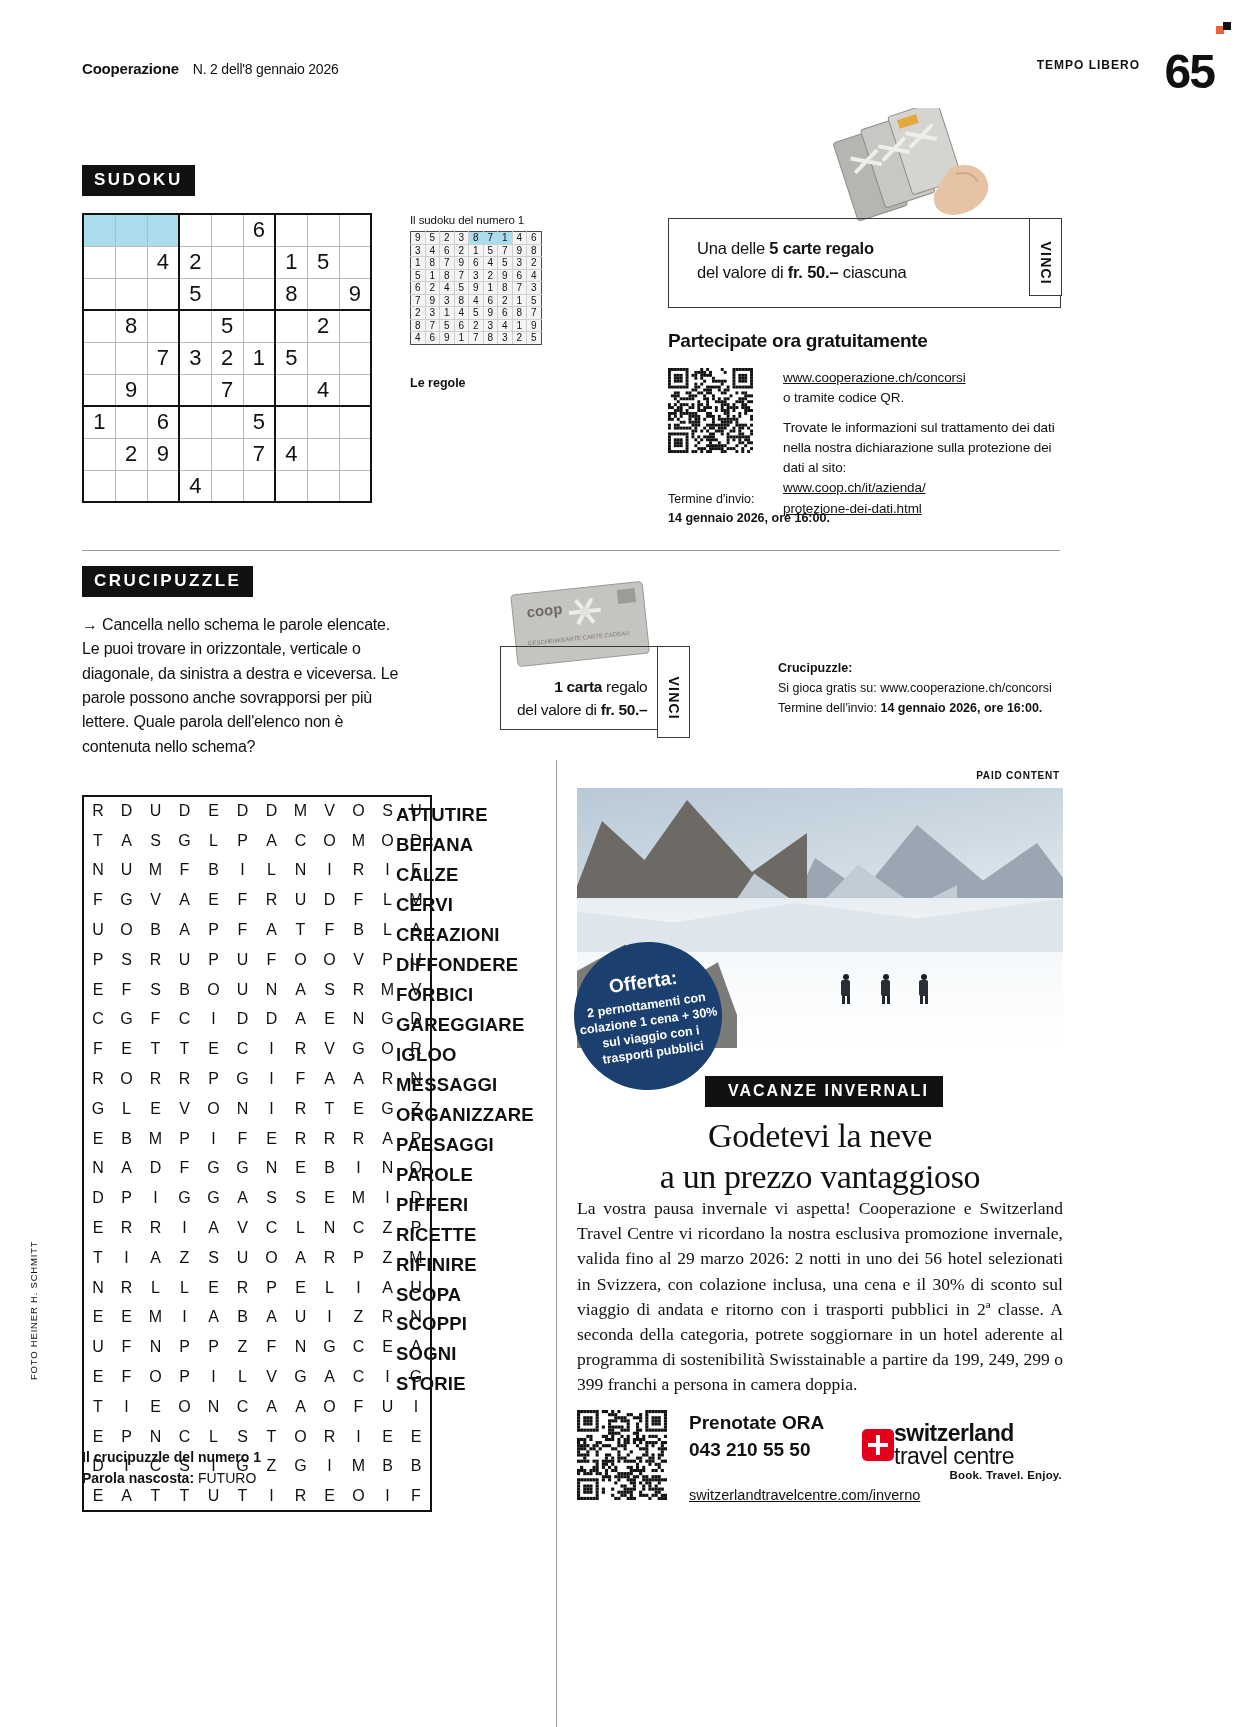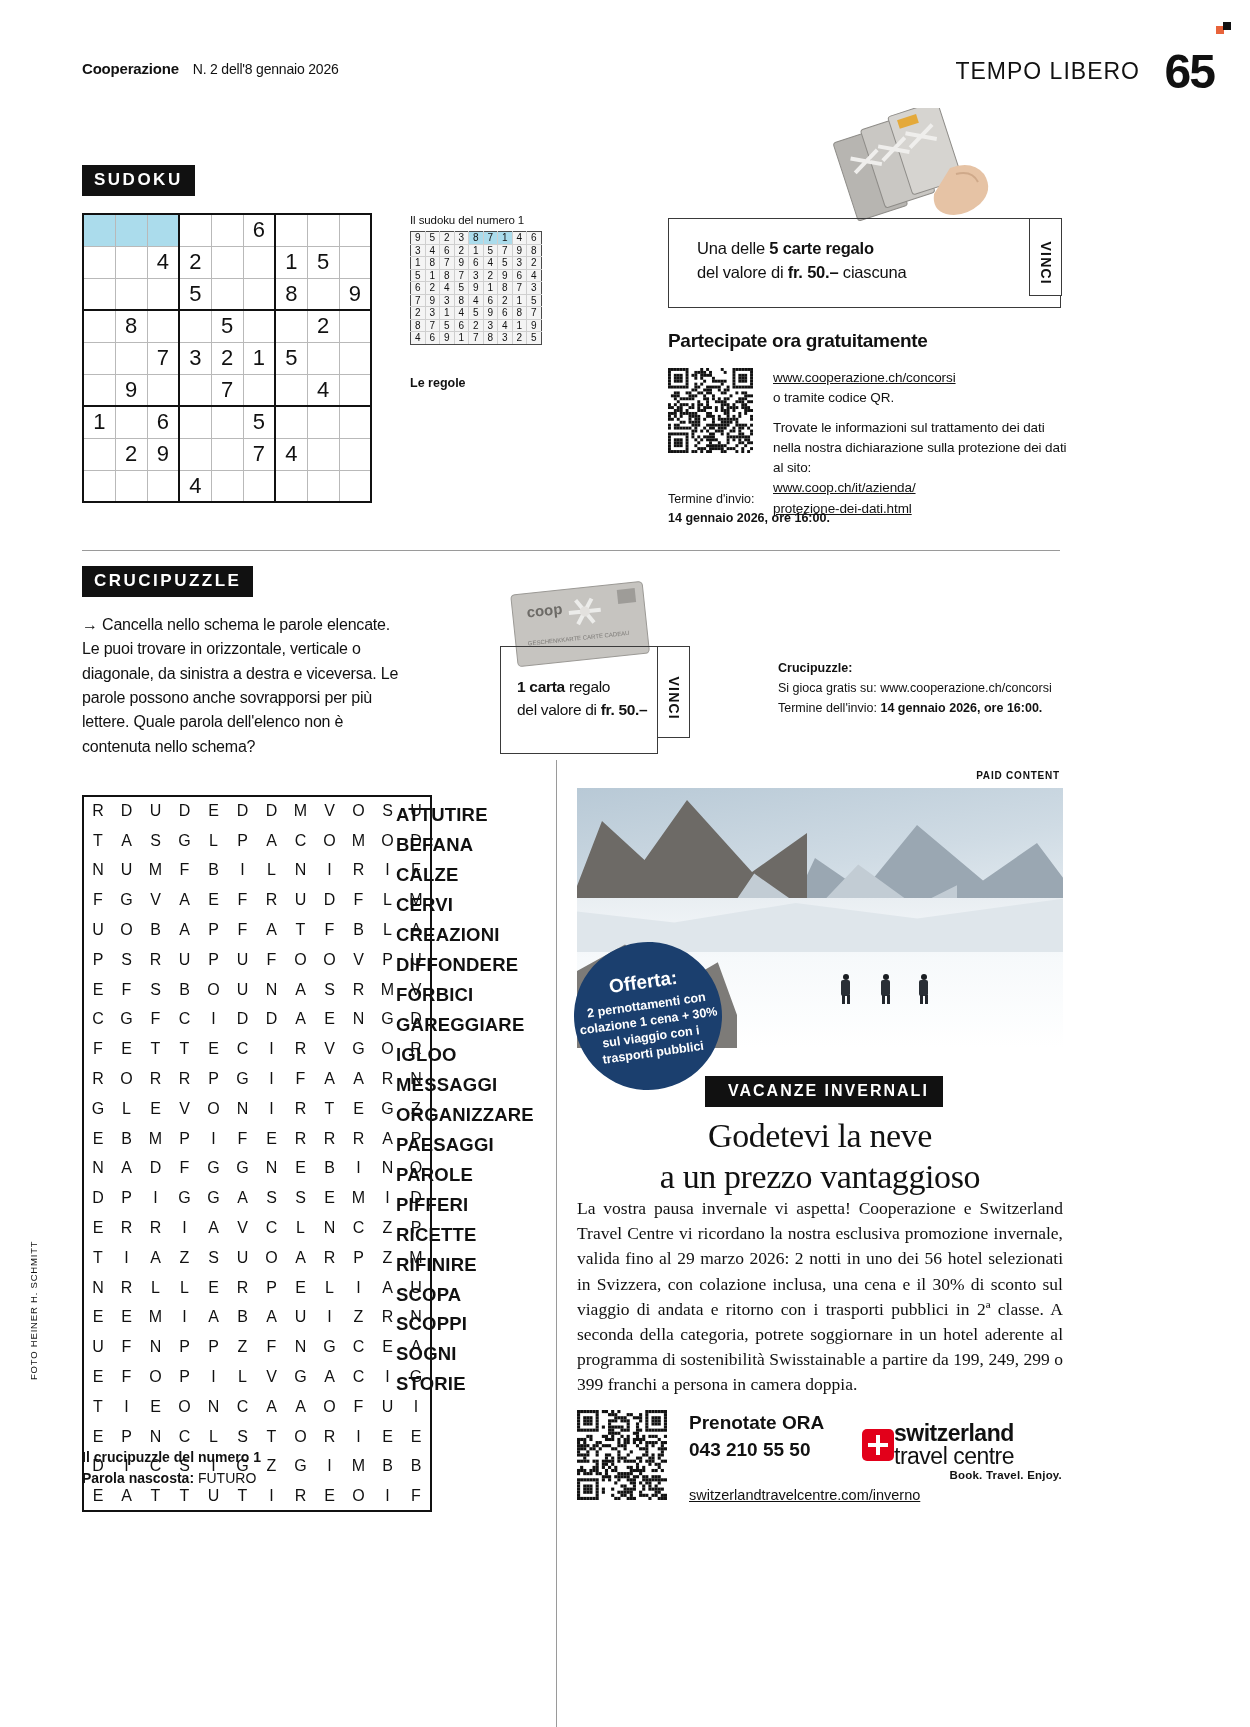--- a/index.html
+++ b/index.html
@@ -10,21 +10,21 @@
     color:#111;
     position:relative;
     overflow:hidden;
   }
   .page { position:relative; width:1250px; height:1727px; }
 
   
   .masthead { position:absolute; left:82px; top:60px; display:flex; align-items:baseline; gap:14px; }
   .masthead .brand { font-weight:bold; font-size:15px; letter-spacing:-0.2px; }
   .masthead .issue { font-size:14px; letter-spacing:-0.2px; }
-  .rubric { position:absolute; right:110px; top:58px; font-weight:normal; font-size:23px; letter-spacing:1px; }
+  .rubric { position:absolute; right:110px; top:58px; font-weight:bold; font-size:12px; letter-spacing:1px; }
   .pagenum { position:absolute; right:36px; top:44px; font-weight:bold; font-size:48px; letter-spacing:-2px; }
   .corner-mark { position:absolute; right:18px; top:22px; width:16px; height:16px; }
   .corner-mark span { position:absolute; display:block; }
   .cm1 { left:0; top:4px; width:8px; height:8px; background:#e8633a; }
   .cm2 { left:7px; top:0px; width:8px; height:8px; background:#111; }
 
   
   .tag { display:inline-block; background:#111; color:#fff; font-weight:bold;
          font-size:17px; letter-spacing:2.5px; padding:5px 12px 6px 12px; }
 
@@ -65,36 +65,36 @@
   .prize1 .txt { position:absolute; left:28px; top:18px; font-size:16.5px; line-height:1.45; letter-spacing:-0.2px; }
   .prize1 .txt b { font-weight:bold; }
   .vinci1 { position:absolute; left:1029px; top:218px; width:33px; height:78px; border:1.5px solid #3a3a3a; background:#fff; }
   .vinci1 span { display:block; transform:rotate(90deg); transform-origin:center;
                  font-weight:bold; font-size:14px; letter-spacing:1.2px; margin-top:30px; }
   .giftcards { position:absolute; left:830px; top:108px; width:180px; height:130px; }
 
   
   .participate { position:absolute; left:668px; top:330px; width:400px; }
   .participate h3 { font-size:19px; letter-spacing:-0.3px; margin-bottom:16px; }
-  .qr-row { display:flex; gap:20px; }
+  .qr-row { display:flex; gap:30px; }
   .qr { width:85px; height:85px; flex:0 0 85px; }
   .qr-text { font-size:13.5px; line-height:1.5; letter-spacing:-0.1px; }
   .qr-text a, .qr-text .u { text-decoration:underline; color:#111; }
   .qr-text p { margin-bottom:9px; }
   .termine { position:absolute; left:668px; top:490px; font-size:12.5px; line-height:1.5; }
   .termine b { font-weight:bold; }
 
   
   .divider { position:absolute; left:82px; top:550px; width:978px; height:1px; background:#9a9a9a; }
 
   
   .cp-wrap { position:absolute; left:82px; top:566px; }
   .cp-intro { position:absolute; left:82px; top:613px; width:320px; font-size:16px; line-height:1.52; letter-spacing:-0.2px; }
 
-  .prize2 { position:absolute; left:500px; top:646px; width:158px; height:108px; border:1.5px solid #3a3a3a; }
+  .prize2 { position:absolute; left:500px; top:646px; width:158px; height:84px; border:1.5px solid #3a3a3a;text-align:right; }
   .prize2 .txt { position:absolute; left:16px; top:28px; font-size:15.5px; line-height:1.5; letter-spacing:-0.3px; }
   .vinci2 { position:absolute; left:657px; top:646px; width:33px; height:92px; border:1.5px solid #3a3a3a; background:#fff; }
   .vinci2 span { display:block; transform:rotate(90deg); transform-origin:center;
                  font-weight:bold; font-size:14px; letter-spacing:1.2px; margin-top:37px; }
   .coopcard { position:absolute; left:508px; top:578px; width:145px; height:90px; }
 
   .cp-info { position:absolute; left:778px; top:658px; width:280px; font-size:12.5px; line-height:1.6; }
   .cp-info b { font-weight:bold; }
 
   

